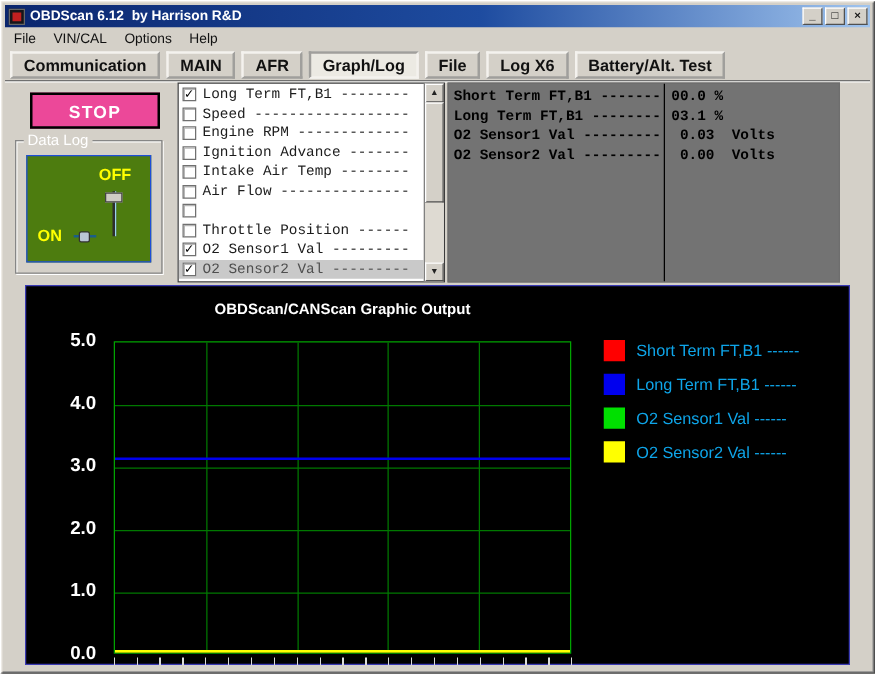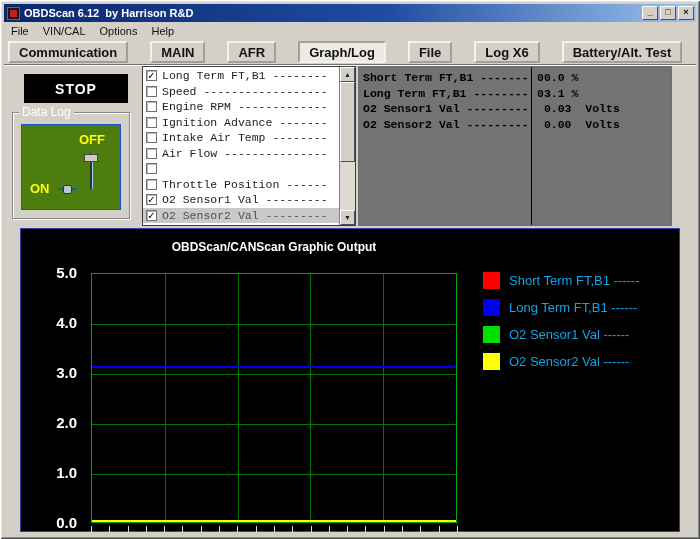--- a/index.html
+++ b/index.html
@@ -22,31 +22,31 @@
     border-color:#fff #505050 #505050 #fff; font-size:9px; line-height:11px;
     text-align:center; color:#111; font-weight:bold; }
 
   
   .menubar { position:absolute; left:4px; top:22px; right:4px; height:17px;
     display:flex; align-items:center; background:#d4d0c8; }
   .menu-item { font-size:11px; padding:1px 7px; color:#111; }
 
   
   .tabrow { position:absolute; left:4px; top:39px; right:4px; height:26px;
-    display:flex; align-items:center; gap:22px; padding-left:4px; }
+    display:flex; align-items:center; gap:5px; padding-left:4px; }
   .tab { height:22px; padding:0 9px; font-family:"Liberation Sans",sans-serif;
     font-size:13px; font-weight:bold; color:#111; background:#d4d0c8;
     border:2px outset #f4f2ee; cursor:default; }
   .tab.active { background:#eceae3; border:2px inset #f4f2ee; }
   .separator { position:absolute; left:4px; top:64px; right:4px; height:1px;
     background:#707070; box-shadow:0 1px 0 #ffffff; }
 
   
   .stop-btn { position:absolute; left:24px; top:74px; width:104px; height:29px;
-    background:#000000; color:#fff; font-size:14px; font-weight:bold;
+    background:#ec4899; color:#fff; font-size:14px; font-weight:bold;
     letter-spacing:1px; border:2px solid #000; font-family:"Liberation Sans",sans-serif; }
   .datalog-group { position:absolute; left:12px; top:112px; width:118px; height:107px;
     border:1px solid #868686; box-shadow:1px 1px 0 #ffffff, inset 1px 1px 0 #ffffff; }
   .datalog-title { position:absolute; left:6px; top:-8px; background:#d4d0c8;
     padding:0 3px; color:#ffffff; font-size:12px;text-align:right; }
   .datalog-inner { position:absolute; left:8px; top:11px; width:100px; height:86px;
     background:#4d7c0f; border:1px solid #1d4ed8; }
   .off-label { position:absolute; top:7px; right:15px; color:#ffff00; font-size:13px; font-weight:bold; }
   .toggle-track { position:absolute; right:27px; top:28px; width:3px; height:36px;
     background:#2d2d2d; border-right:1px solid #9ad4ee; }

